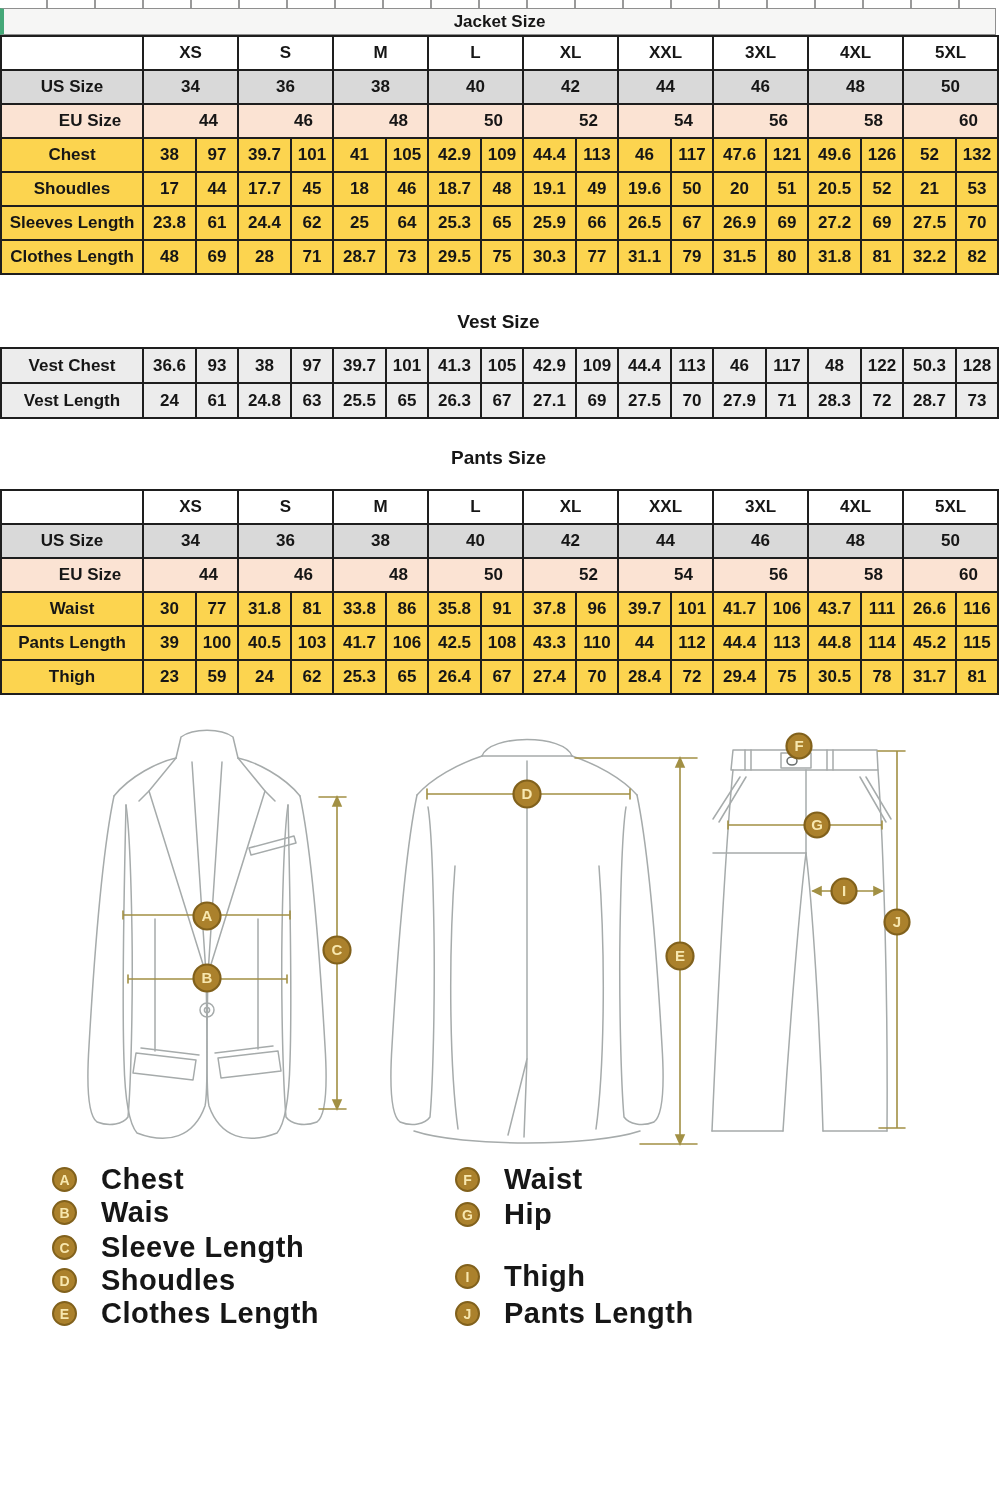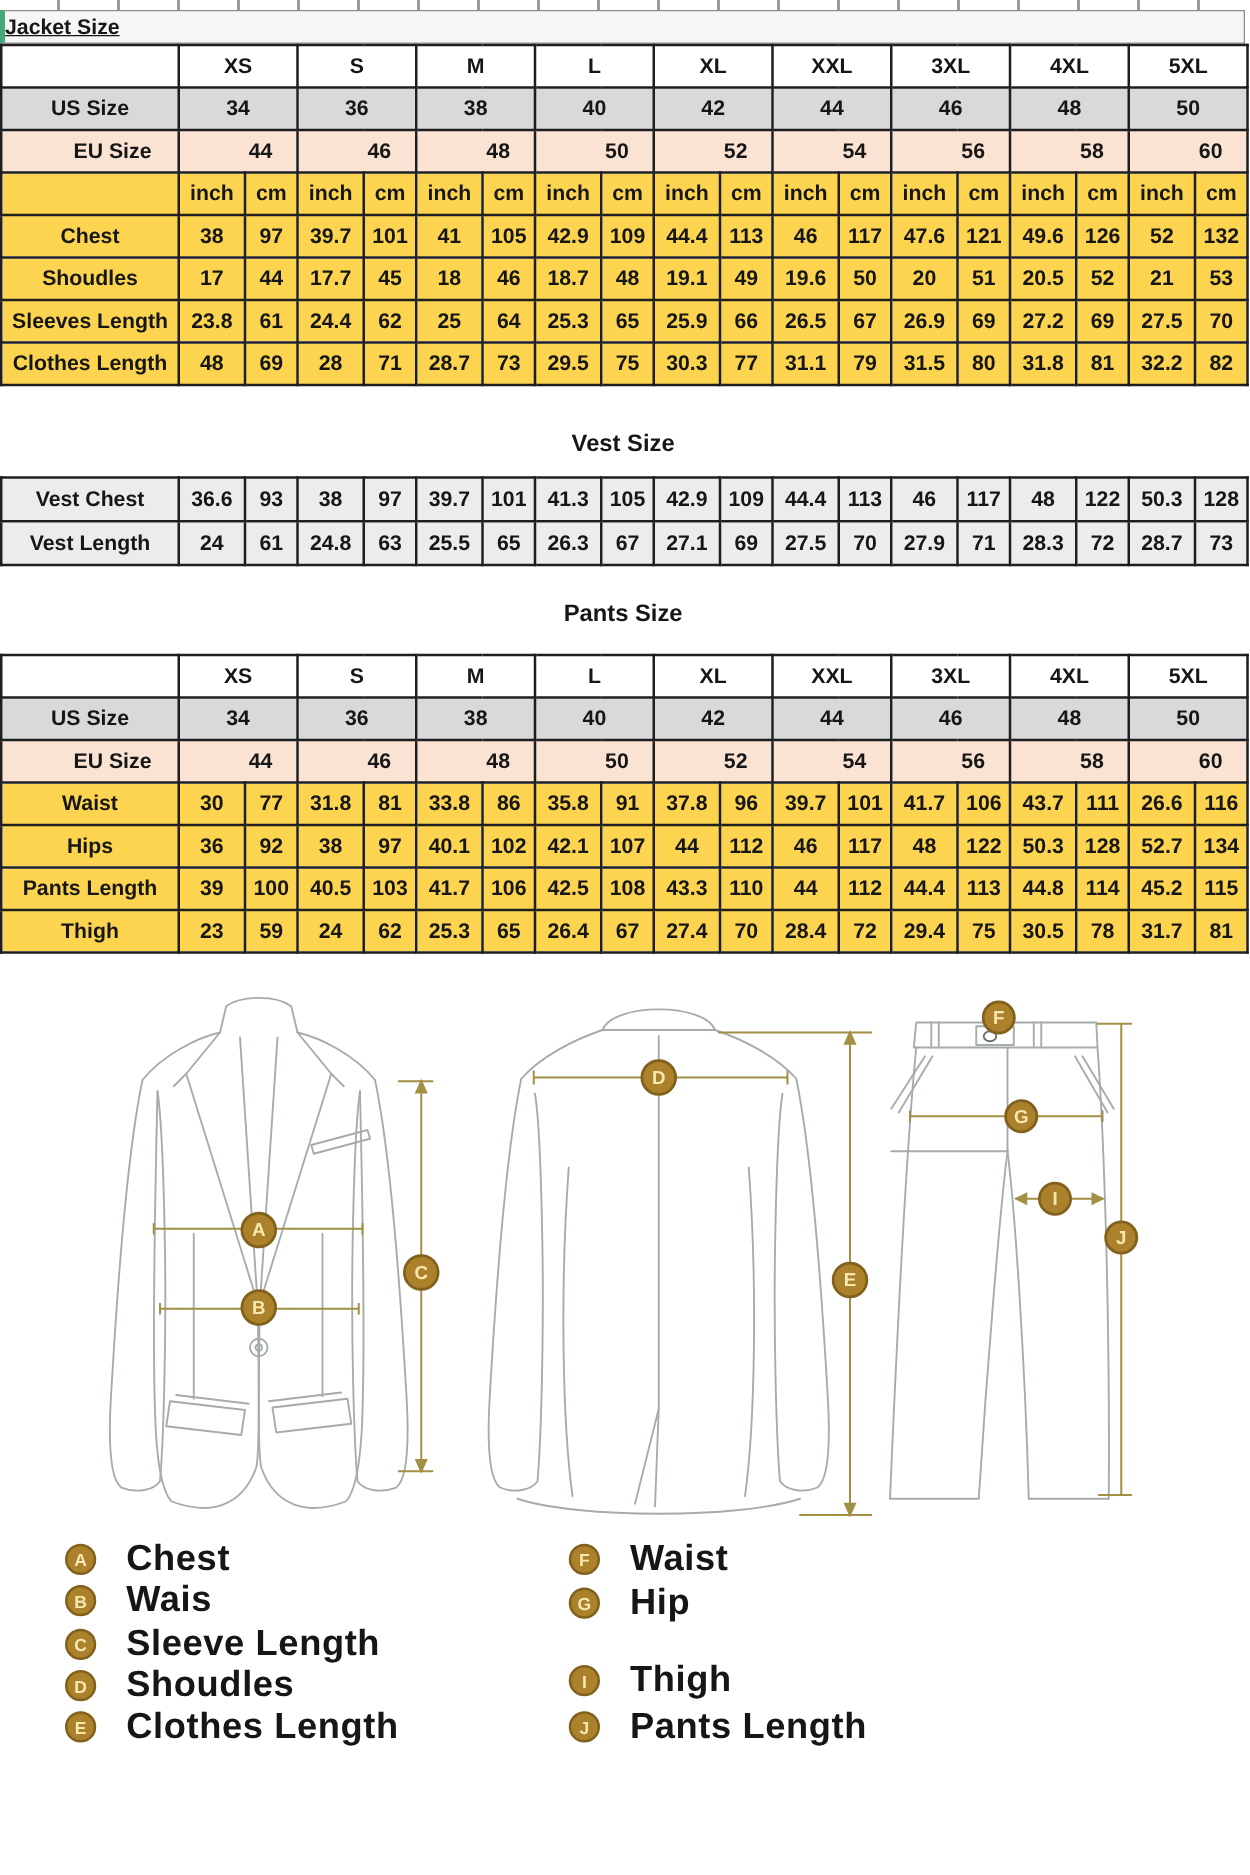--- a/index.html
+++ b/index.html
@@ -9,22 +9,22 @@
     overflow:hidden;
   }
   
   .tick-strip{
     width:997px;height:8px;
     background:repeating-linear-gradient(90deg,transparent 0 46px,#9a9a9a 46px 48px);
   }
   .title-box{
     width:991px;height:25px;background:#f6f6f5;
     border:1px solid #8f8f8f;border-left:4px solid #45a878;
-    display:flex;align-items:center;
-    font-weight:bold;font-size:17px;text-decoration:underline;
+    display:flex;align-items:center;justify-content:center;
+    font-weight:bold;font-size:17px;
   }
   table{
     border-collapse:collapse;table-layout:fixed;width:997px;
     font-weight:bold;font-size:17px;text-align:center;
   }
   td{border:2px solid #1e1e1e;height:32px;padding:0;line-height:1.05;overflow:hidden;white-space:nowrap;}
   .r-sizes td{background:#ffffff;}
   .r-us td{background:#d9d9d9;}
   .r-eu td{background:#fbe3d3;padding-left:36px;}
   .r-yellow td{background:#fcd44f;}
@@ -109,41 +109,20 @@
         <td colspan="2">46</td>
         <td colspan="2">48</td>
         <td colspan="2">50</td>
         <td colspan="2">52</td>
         <td colspan="2">54</td>
         <td colspan="2">56</td>
         <td colspan="2">58</td>
         <td colspan="2">60</td>
       </tr>
       <tr class="r-yellow">
-        <td></td>
-        <td>inch</td>
-        <td>cm</td>
-        <td>inch</td>
-        <td>cm</td>
-        <td>inch</td>
-        <td>cm</td>
-        <td>inch</td>
-        <td>cm</td>
-        <td>inch</td>
-        <td>cm</td>
-        <td>inch</td>
-        <td>cm</td>
-        <td>inch</td>
-        <td>cm</td>
-        <td>inch</td>
-        <td>cm</td>
-        <td>inch</td>
-        <td>cm</td>
-      </tr>
-      <tr class="r-yellow">
         <td>Chest</td>
         <td>38</td>
         <td>97</td>
         <td>39.7</td>
         <td>101</td>
         <td>41</td>
         <td>105</td>
         <td>42.9</td>
         <td>109</td>
         <td>44.4</td>
@@ -369,41 +348,20 @@
         <td>39.7</td>
         <td>101</td>
         <td>41.7</td>
         <td>106</td>
         <td>43.7</td>
         <td>111</td>
         <td>26.6</td>
         <td>116</td>
       </tr>
       <tr class="r-yellow">
-        <td>Hips</td>
-        <td>36</td>
-        <td>92</td>
-        <td>38</td>
-        <td>97</td>
-        <td>40.1</td>
-        <td>102</td>
-        <td>42.1</td>
-        <td>107</td>
-        <td>44</td>
-        <td>112</td>
-        <td>46</td>
-        <td>117</td>
-        <td>48</td>
-        <td>122</td>
-        <td>50.3</td>
-        <td>128</td>
-        <td>52.7</td>
-        <td>134</td>
-      </tr>
-      <tr class="r-yellow">
         <td>Pants Length</td>
         <td>39</td>
         <td>100</td>
         <td>40.5</td>
         <td>103</td>
         <td>41.7</td>
         <td>106</td>
         <td>42.5</td>
         <td>108</td>
         <td>43.3</td>

